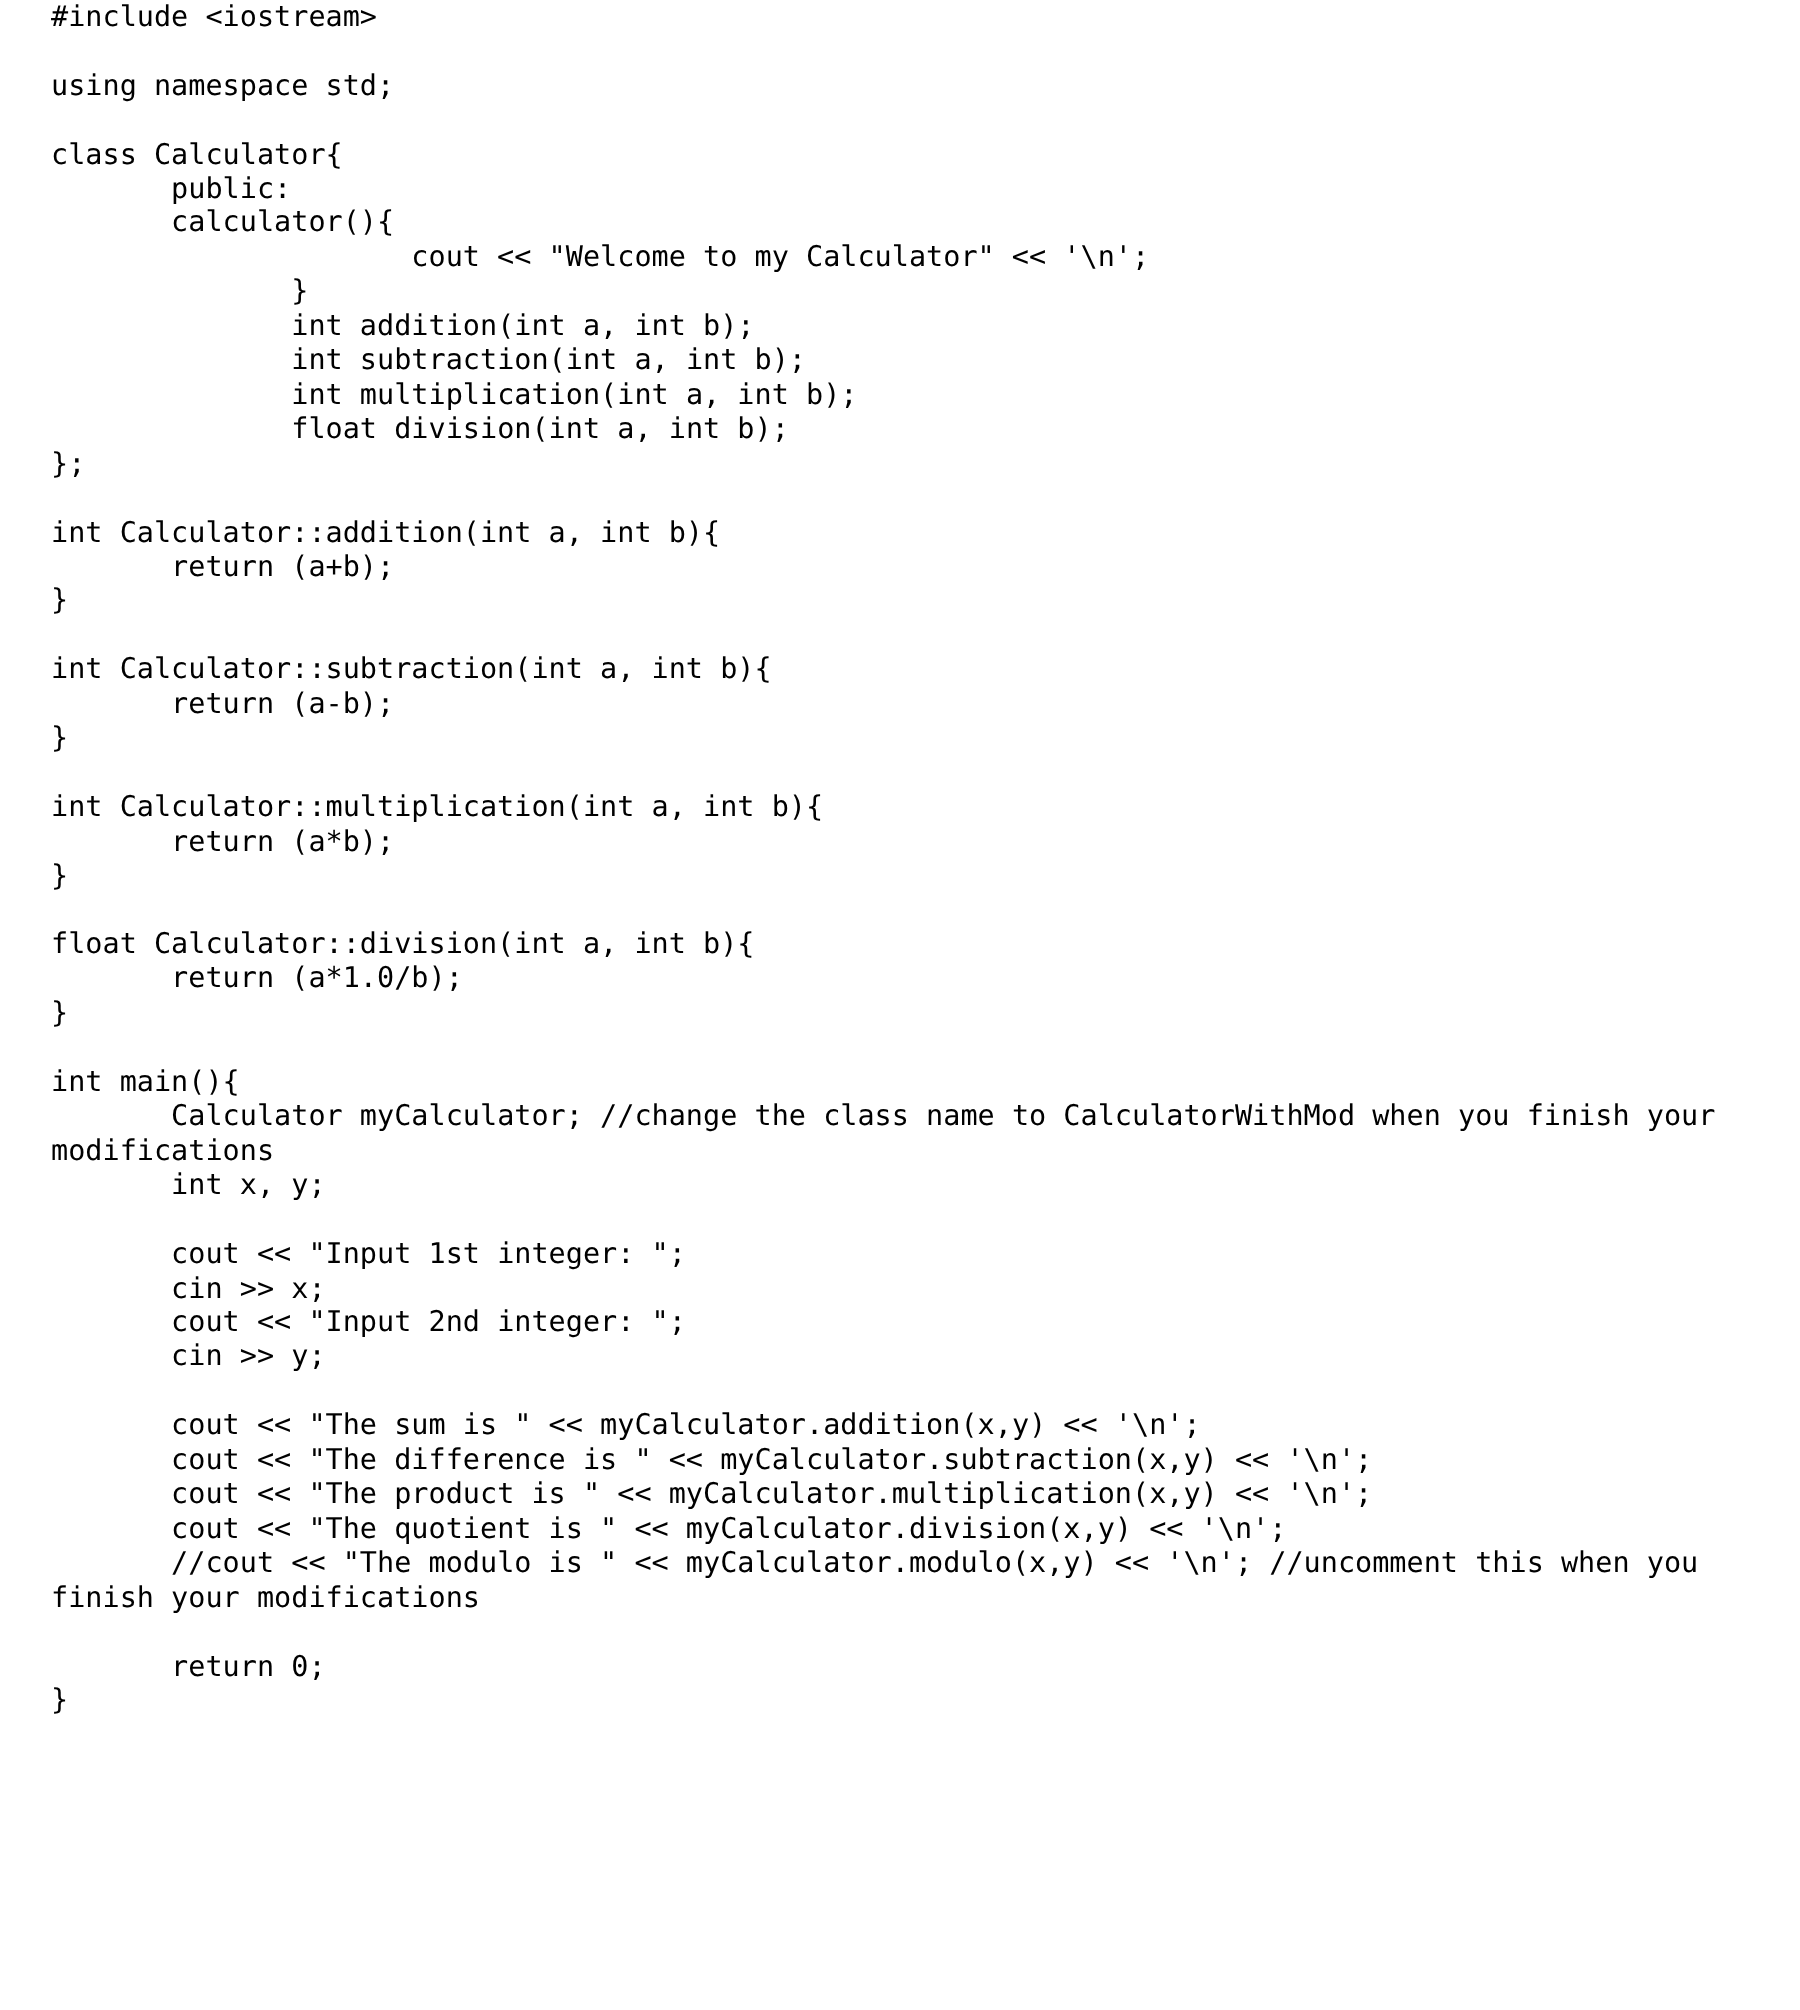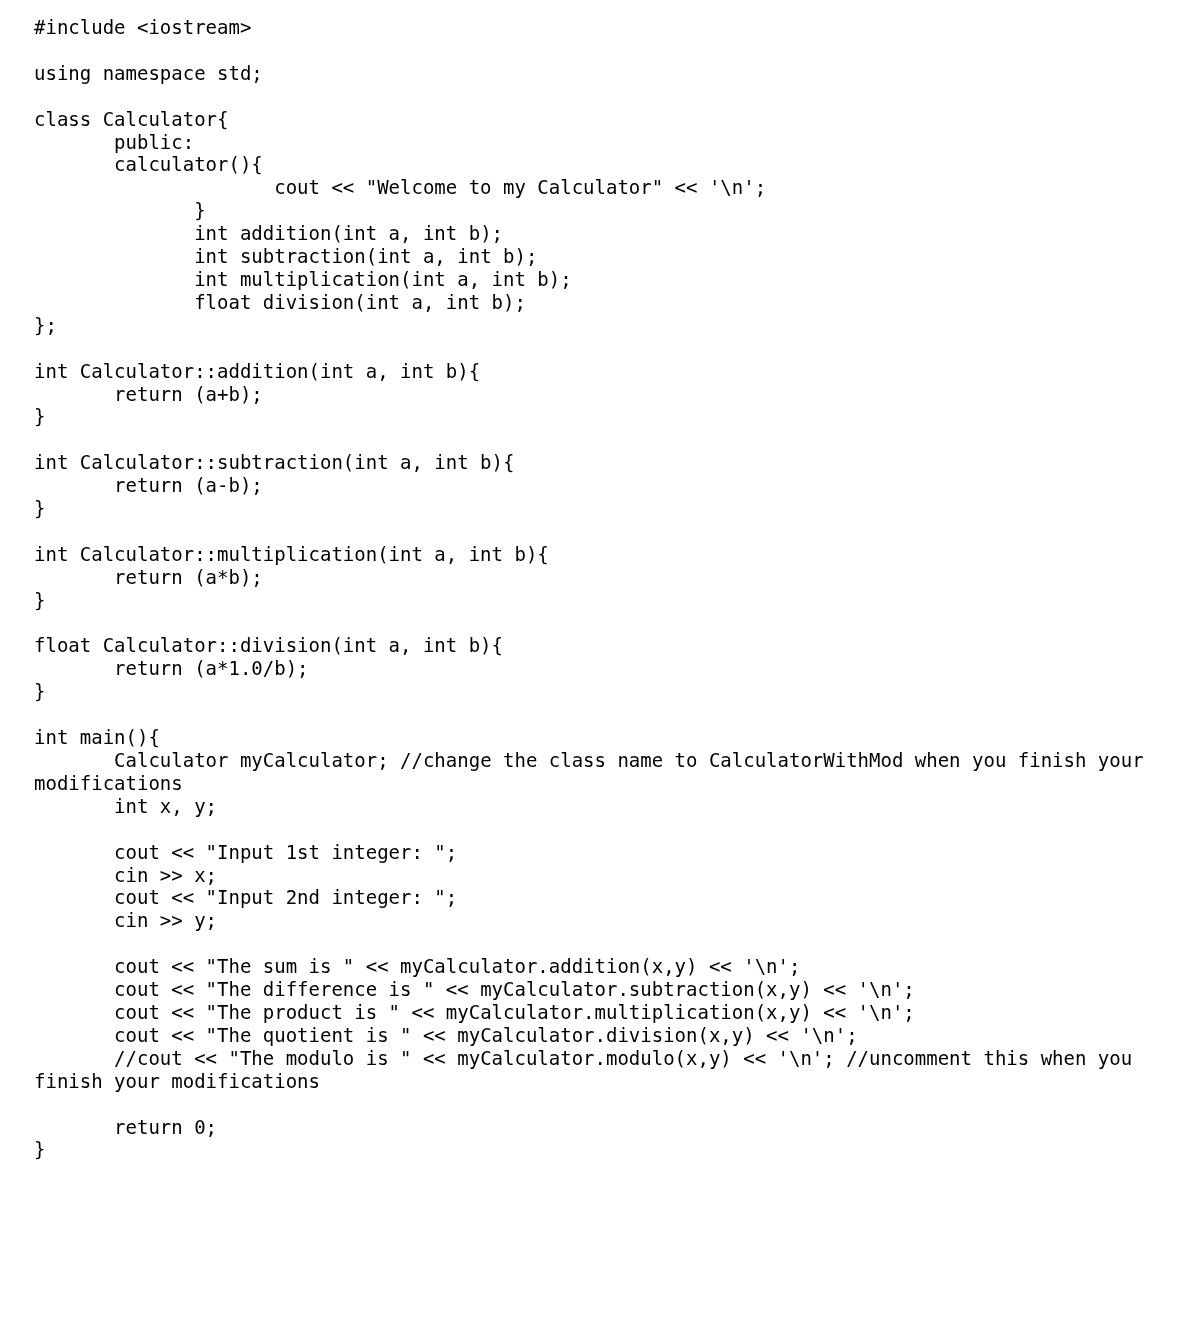--- a/index.html
+++ b/index.html
@@ -10,21 +10,21 @@
     height: 1340px;
     overflow: hidden;
   }
   pre.code {
     font-family: "DejaVu Sans Mono", "Liberation Mono", "Courier New", monospace;
     font-size: 19px;
     line-height: 22.9px;
     color: #000000;
     background: #ffffff;
     margin: 0;
-    padding: 16px 34px;
+    padding: 0 34px;
     white-space: pre-wrap;
     word-break: break-word;
     width: 1132px;
   }
 </style>
 </head>
 <body>
 
 <pre class="code">#include &lt;iostream&gt;
 

